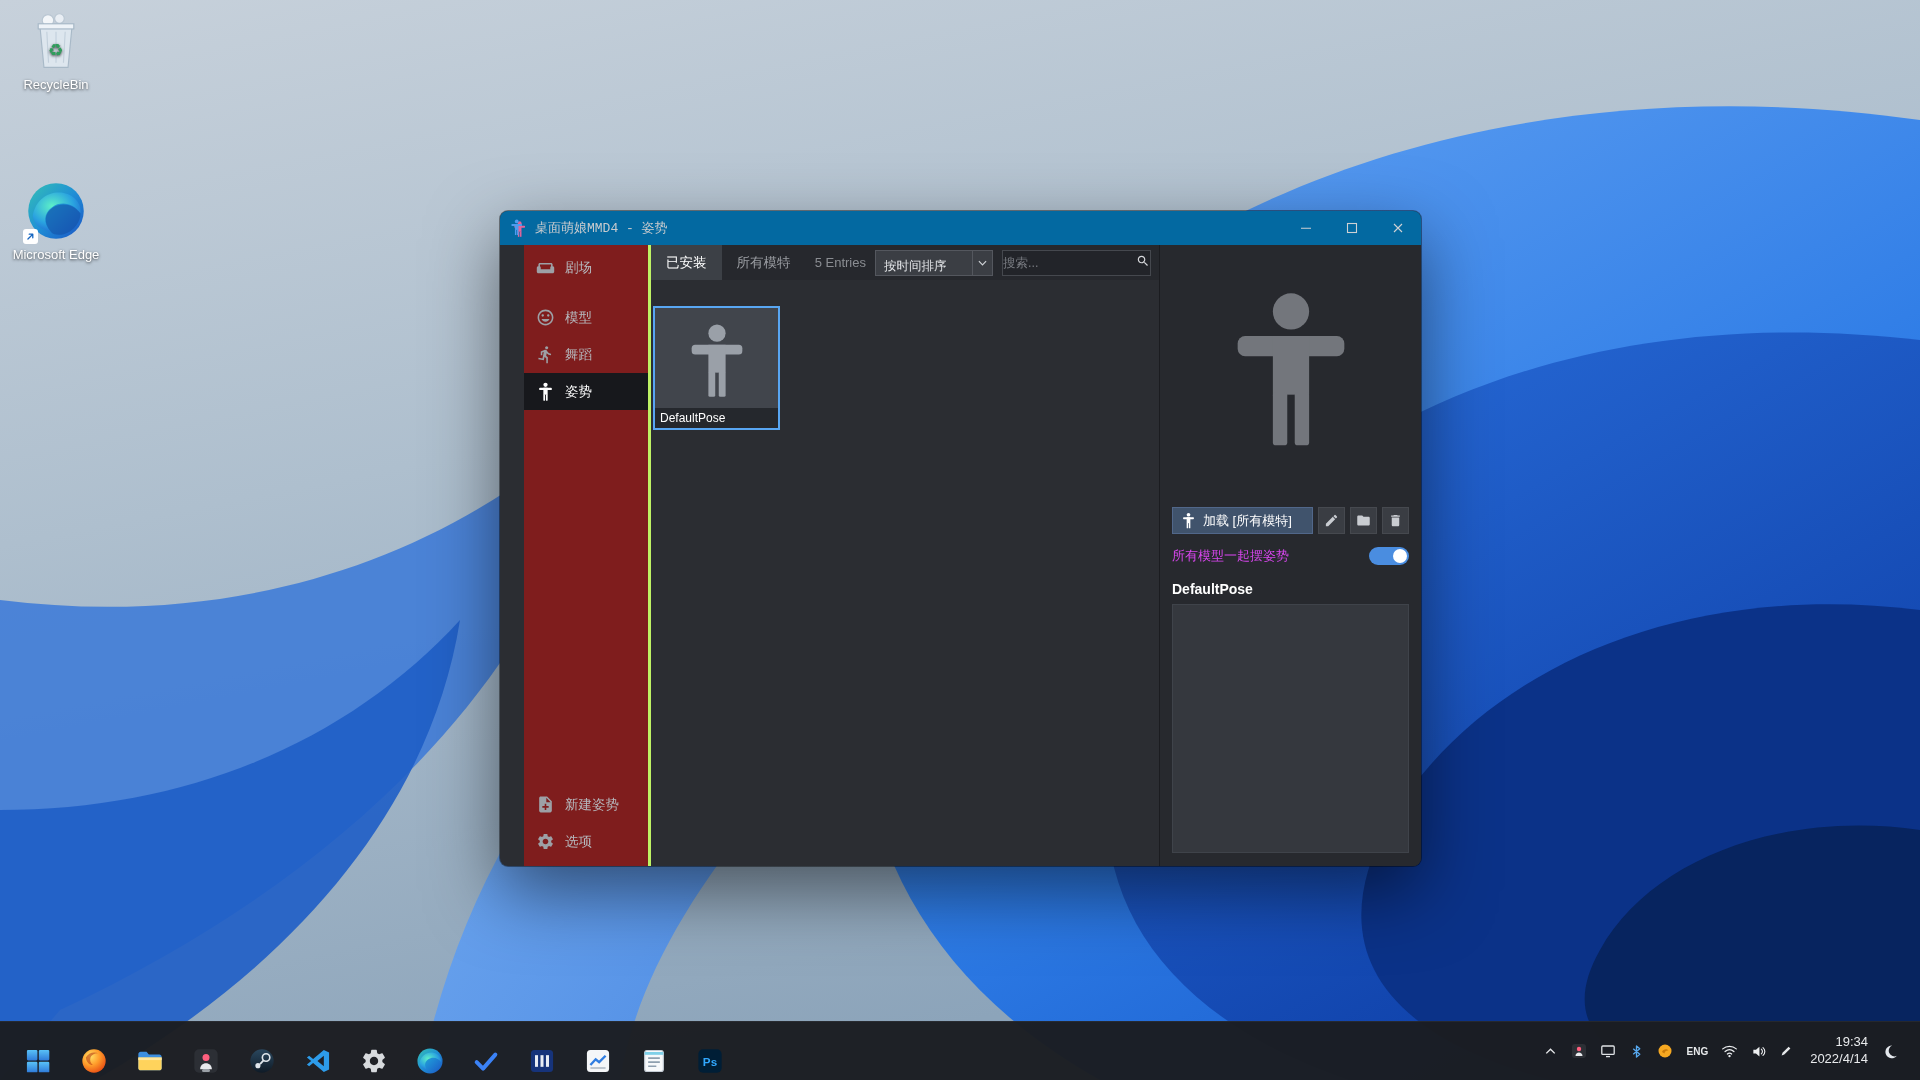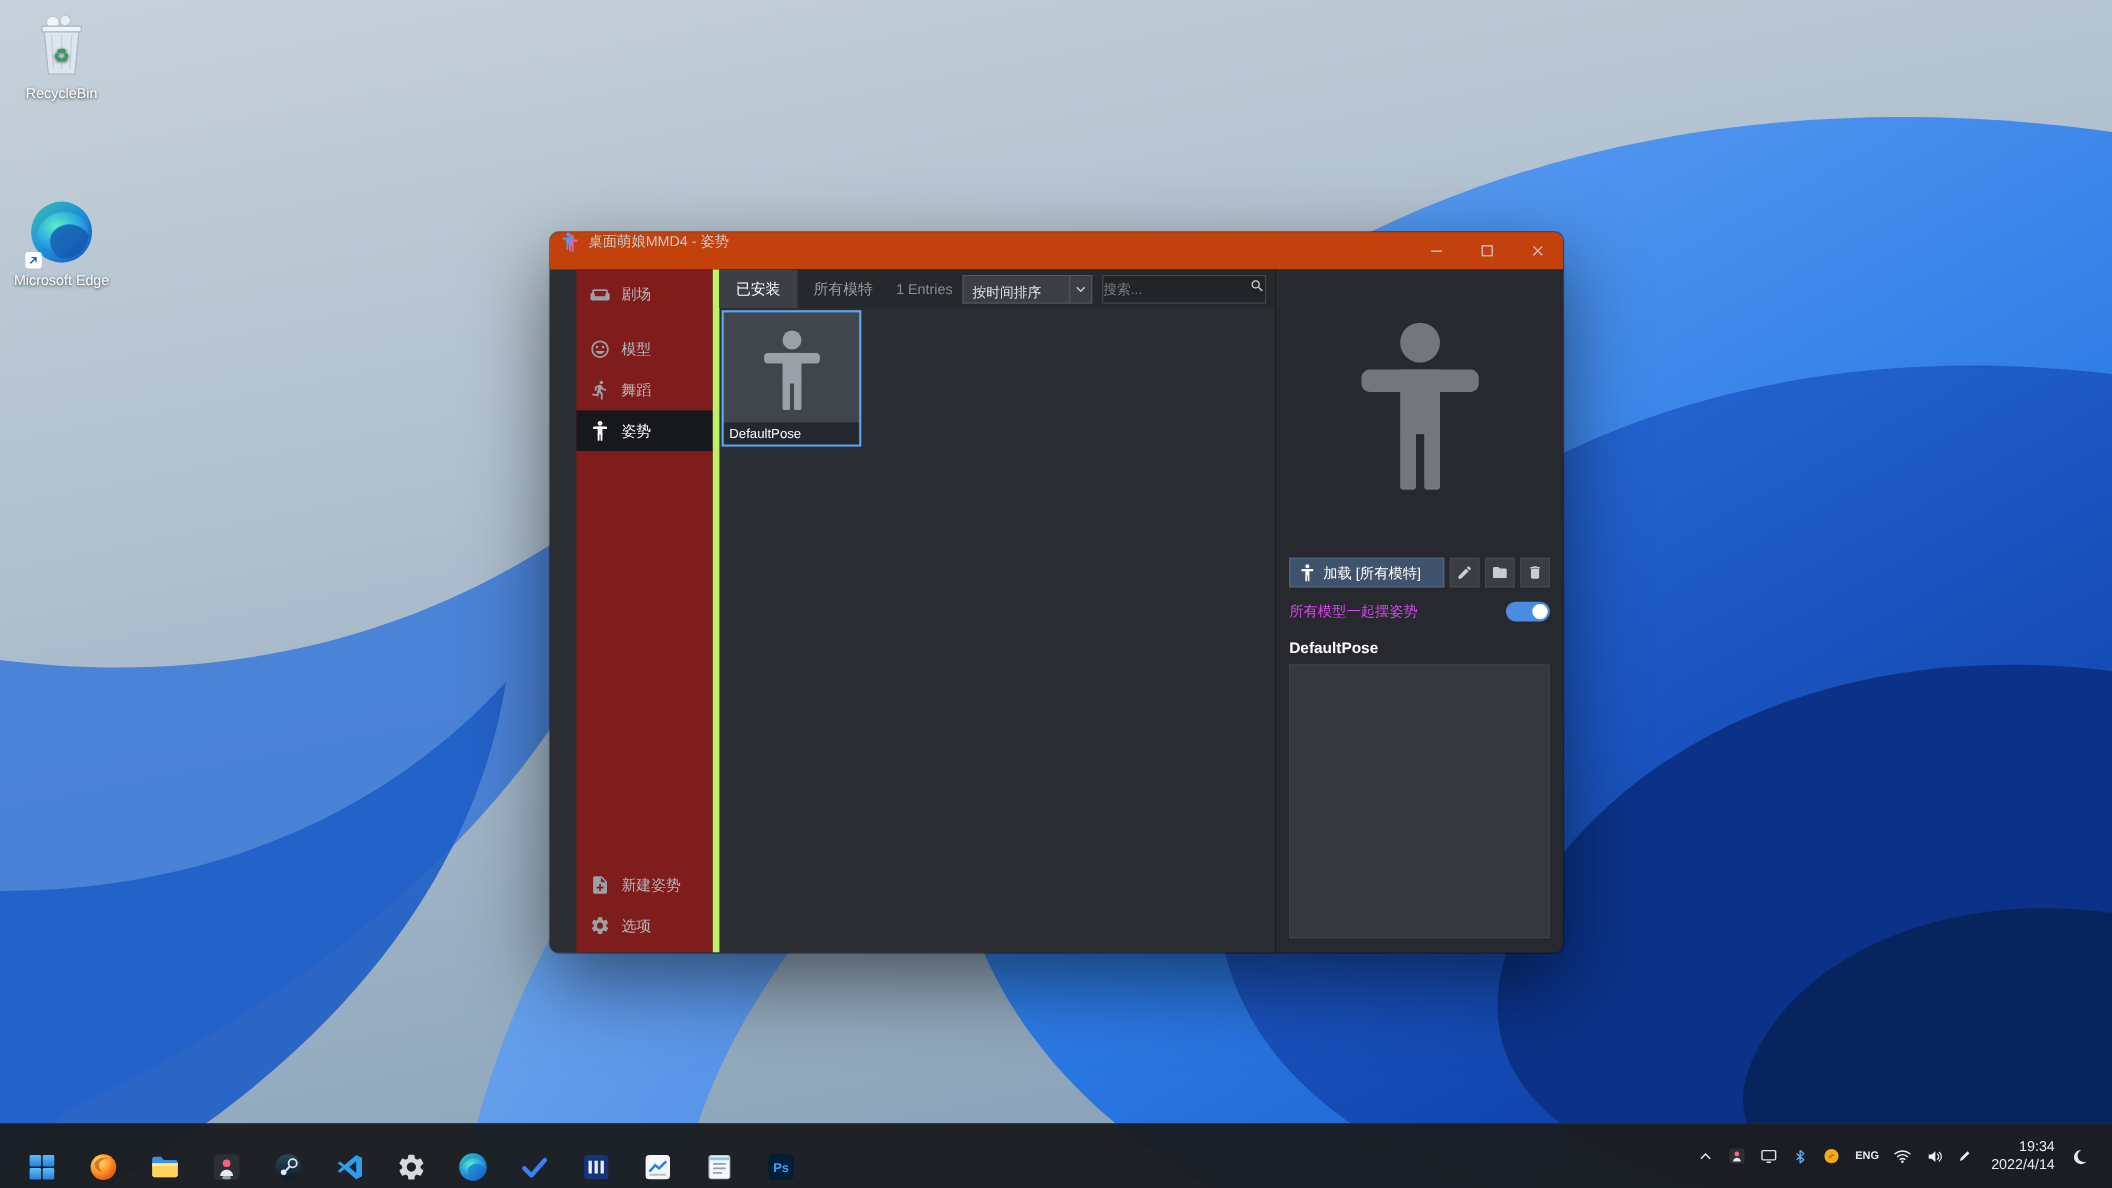--- a/index.html
+++ b/index.html
@@ -14,40 +14,40 @@
   .desktop-icon .di-img { width:62px; height:62px; margin:0 auto 5px; position:relative; }
   .di-recycle { left:6px; top:10px; }
   .di-edge { left:6px; top:180px; }
   .shortcut-badge { position:absolute; left:-2px; bottom:-2px; width:15px; height:15px; background:#fff;
                     border-radius:3px; display:flex; align-items:center; justify-content:center; }
 
   
   .app-window { position:absolute; left:500px; top:211px; width:921px; height:655px;
                 background:#2b2d32; border-radius:8px; overflow:hidden; display:flex; flex-direction:column;
                 box-shadow:0 26px 70px rgba(0,0,0,.5), 0 0 0 1px rgba(0,0,0,.4); }
-  .titlebar { height:34px; background:#c2410c; display:flex; padding-left:10px; gap:8px; flex:none; }
+  .titlebar { height:34px; background:#0369a1; display:flex; align-items:center; padding-left:10px; gap:8px; flex:none;font-family:Liberation Mono, monospace; }
   .titlebar .title { font-size:13px; color:#c9cbce; }
   .win-controls { margin-left:auto; display:flex; height:100%; }
   .win-btn { width:46px; height:100%; display:flex; align-items:center; justify-content:center; background:transparent; border:none; }
 
   .window-body { flex:1; display:flex; min-height:0; }
 
   
   .sidebar { width:124px; background:#7f1d1d; display:flex; flex-direction:column; padding:2px 0 6px; flex:none;margin-left:24px; }
   .side-item { height:37px; display:flex; align-items:center; gap:10px; padding:0 12px; color:#b6b9be; font-size:13.5px; }
   .side-item .side-icon { width:19px; height:19px; color:#9da0a6; flex:none; display:flex; }
   .side-item .side-icon svg { width:100%; height:100%; }
   .side-item.active { background:#17181c; color:#fff; }
   .side-item.active .side-icon { color:#fff; }
   .side-theater { height:42px; margin-bottom:10px; }
   .side-spacer { flex:1; }
 
   
   .main-col { flex:1; display:flex; flex-direction:column; background:#2b2d32;
-              border-left:6px solid #bef264; border-right:1px solid #1b1c20; min-width:0; }
+              border-left:3px solid #bef264; border-right:1px solid #1b1c20; min-width:0;gap:24px; }
   .tabbar { height:35px; background:#26282d; display:flex; align-items:stretch; flex:none; }
   .tab { padding:0 15px; display:flex; align-items:center; font-size:13.5px; color:#9a9da2; }
   .tab.active { background:#3c4046; color:#fff; }
   .tabbar-right { margin-left:auto; display:flex; align-items:center; gap:9px; padding-right:8px; }
   .entries { color:#8a8d92; font-size:13px; }
   .dropdown { width:118px; height:26px; background:#3b3e44; border:1px solid #54575e; display:flex;
               align-items:flex-end; font-size:12.5px; color:#e3e5e8; padding-left:8px; }
   .dropdown .chev { margin-left:auto; width:20px; height:100%; display:flex; align-items:center;
                     justify-content:center; border-left:1px solid #54575e; }
   .searchbox { width:149px; height:26px; background:#222429; border:1px solid #45484e; display:flex;
@@ -277,21 +277,21 @@
 
     <div class="main-col">
       <div class="tabbar">
         <div class="tab active">
           <span>已安装</span>
         </div>
         <div class="tab">
           <span>所有模特</span>
         </div>
         <div class="tabbar-right">
-          <span class="entries">1 Entries</span>
+          <span class="entries">5 Entries</span>
           <div class="dropdown">
             <span>按时间排序</span>
             <span class="chev">
               <svg viewBox="0 0 10 6" width="9" height="6">
                   <path d="M1 1 L5 5 L9 1" fill="none" stroke="#cfd2d6" stroke-width="1.3"></path>
                 </svg>
             </span>
           </div>
           <div class="searchbox">
             <input type="text" placeholder="搜索..." style="">

